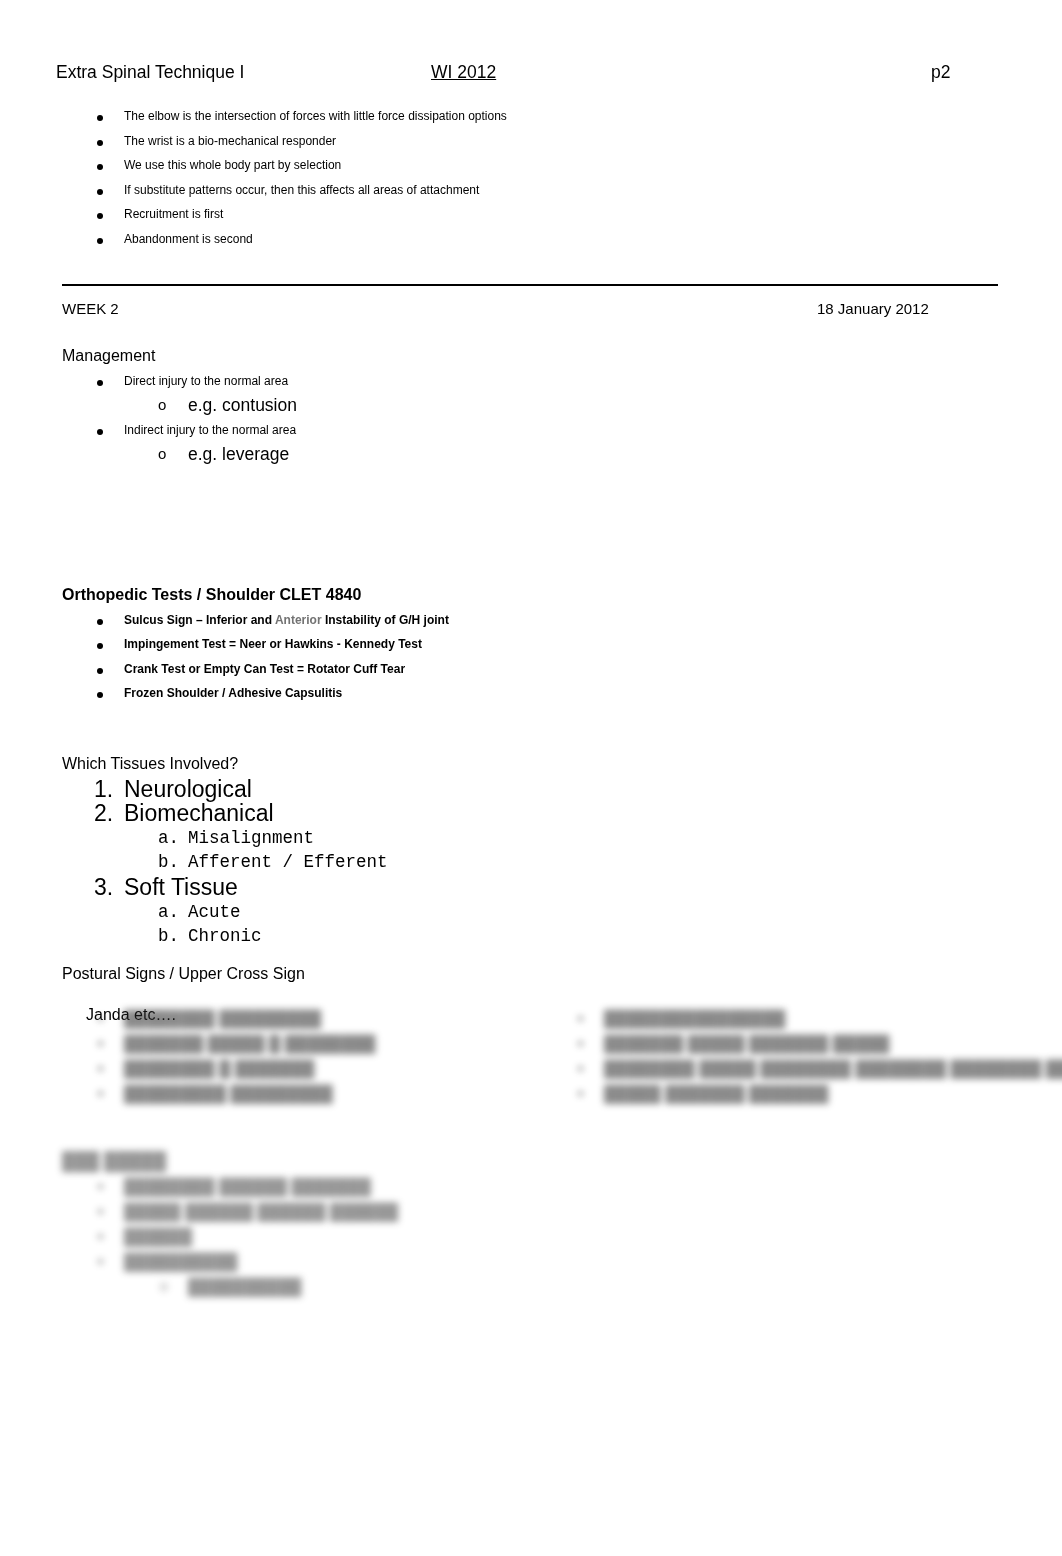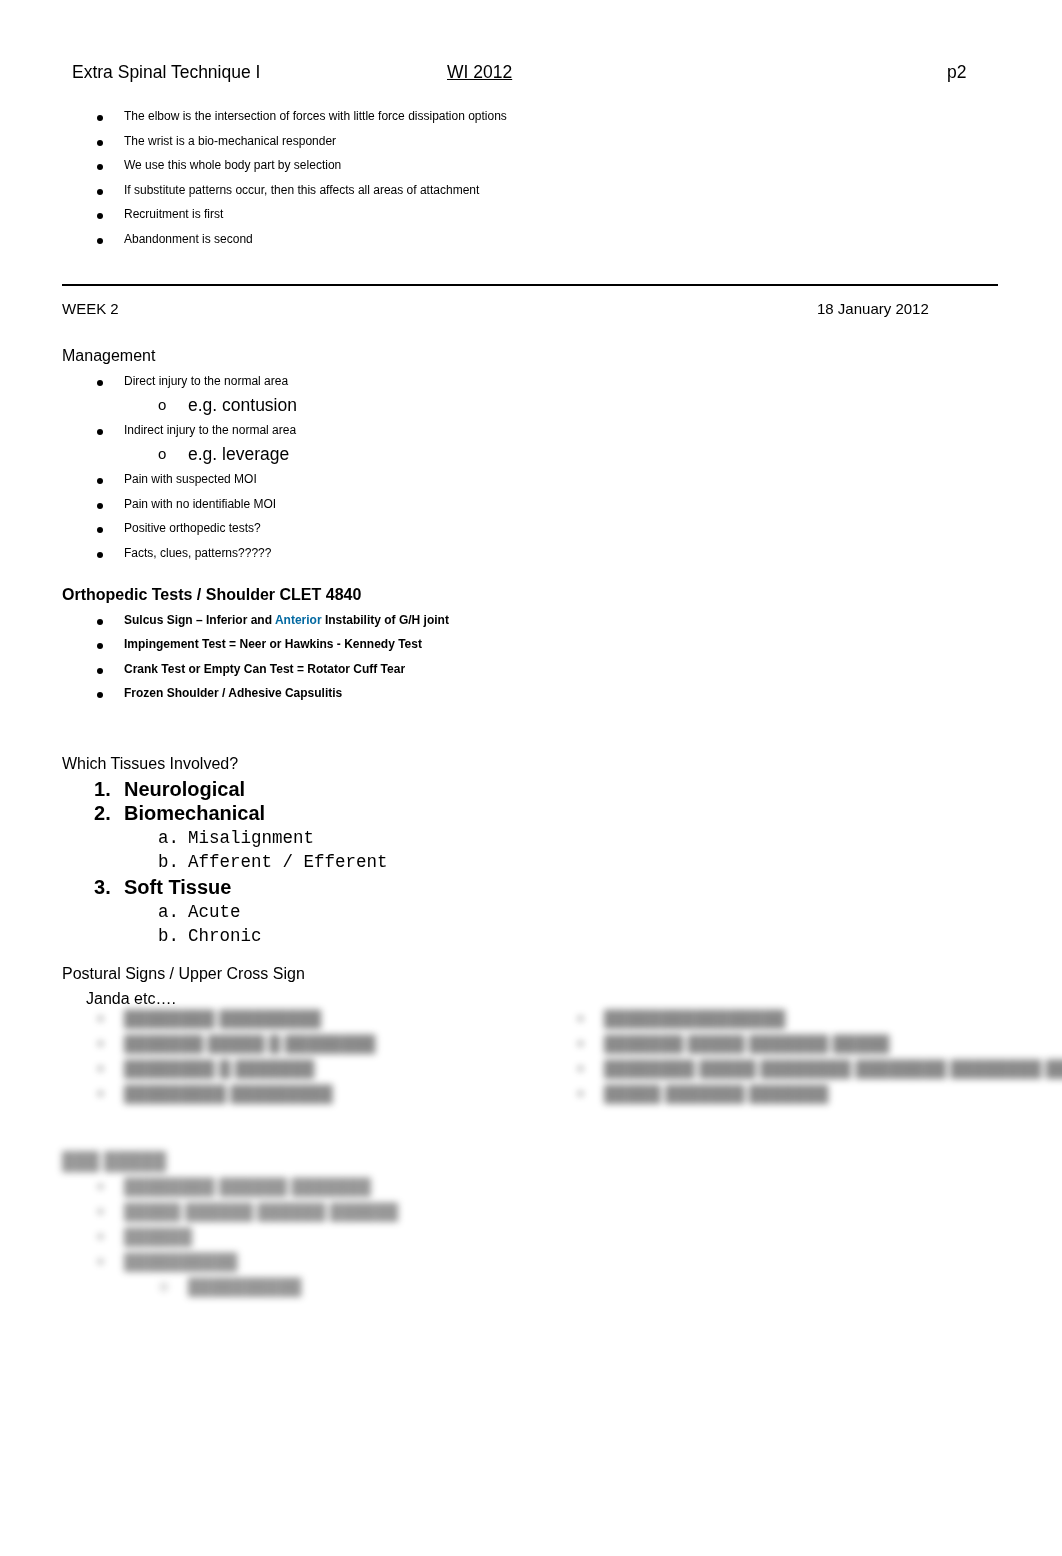--- a/index.html
+++ b/index.html
@@ -20,21 +20,21 @@
     position: relative;
     width: 1062px;
     height: 1556px;
     padding: 0;
     box-sizing: border-box;
   }
 
   
   .doc-header {
     position: absolute;
-    left: 72px;
+    left: 56px;
     top: 60px;
     width: 900px;
     height: 24px;
     font-size: 17.5px;
     line-height: 24px;
     white-space: nowrap;
   }
   .doc-header .h-title {
     position: absolute;
     left: 0;
@@ -114,25 +114,24 @@
   
   ol.num {
     list-style: none;
     margin: 0;
     padding: 0;
     counter-reset: numitem;
   }
   ol.num > li {
     position: relative;
     padding-left: 62px;
-    font-size: 20px;
+    font-size: 23px;
     line-height: 24.6px;
     white-space: nowrap;
     counter-increment: numitem;
-    font-weight: bold;
   }
   ol.num > li::before {
     content: counter(numitem) ".";
     position: absolute;
     left: 32px;
     top: 0;
     width: 24px;
     text-align: left;
   }
 
@@ -189,21 +188,21 @@
     width: 900px;
     height: 24px;
     font-size: 15px;
     line-height: 24px;
     white-space: nowrap;
   }
   .week-row .w-label { position: absolute; left: 0; top: 0; }
   .week-row .w-date  { position: absolute; left: 755px; top: 0; }
 
   
-  .red { color: #0369a1; }
+  .red { color: #737373; }
 
   
   .blurred {
     filter: blur(3.6px);
     opacity: 0.55;
     color: #2a2a2a;
     user-select: none;
   }
   .blurred-soft {
     filter: blur(3.9px);
@@ -319,26 +318,20 @@
       <li>Direct injury to the normal area</li>
     </ul>
     <ul class="lvl2">
       <li>e.g. contusion</li>
     </ul>
     <ul class="lvl1">
       <li>Indirect injury to the normal area</li>
     </ul>
     <ul class="lvl2">
       <li>e.g. leverage</li>
-    </ul>
-    <ul class="lvl1">
-      <li>Pain with suspected MOI</li>
-      <li>Pain with no identifiable MOI</li>
-      <li>Positive orthopedic tests?</li>
-      <li>Facts, clues, patterns?????</li>
     </ul>
   </div>
 
   <div class="block" style="left:62px; top:583px; width:900px;font-weight:bold;">
     <div class="para">Orthopedic Tests / Shoulder CLET 4840</div>
     <ul class="lvl1">
       <li><span>Sulcus Sign – Inferior and </span><span class="red">Anterior</span><span> Instability of G/H joint</span></li>
       <li>Impingement Test = Neer or Hawkins - Kennedy Test</li>
       <li>Crank Test or Empty Can Test = Rotator Cuff Tear</li>
       <li>Frozen Shoulder / Adhesive Capsulitis</li>
@@ -359,21 +352,21 @@
       <li>Soft Tissue</li>
     </ol>
     <ol class="alpha">
       <li>Acute</li>
       <li>Chronic</li>
     </ol>
   </div>
 
   <div class="block" style="left:62px; top:962px; width:900px;">
     <div class="para">Postural Signs / Upper Cross Sign</div>
-    <div class="para" style="padding-left:24px;">Janda etc….</div>
+    <div class="para" style="padding-left:24px;margin-top:16px;">Janda etc….</div>
   </div>
 
   <div class="blur-col-left blurred">
     <ul class="blur-list">
       <li>████████ █████████</li>
       <li>███████ █████ █ ████████</li>
       <li>████████ █ ███████</li>
       <li>█████████ █████████</li>
     </ul>
   </div>

